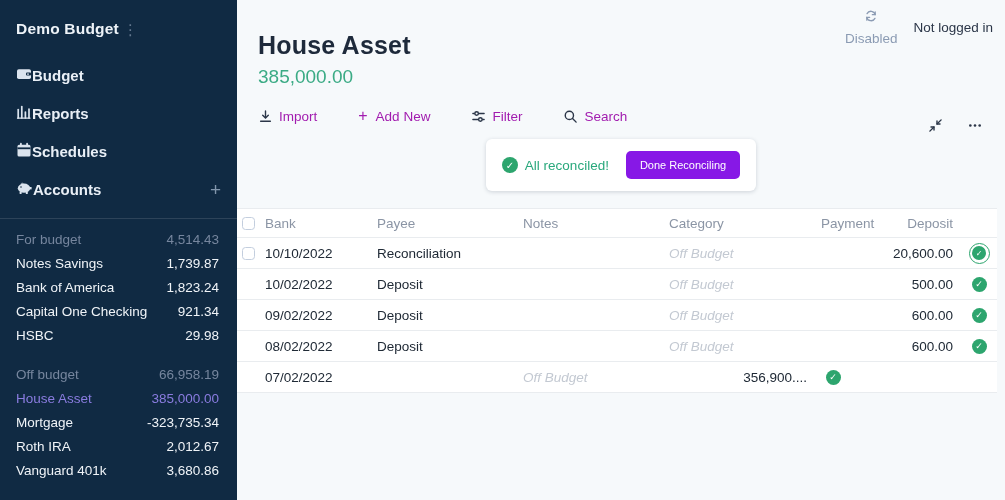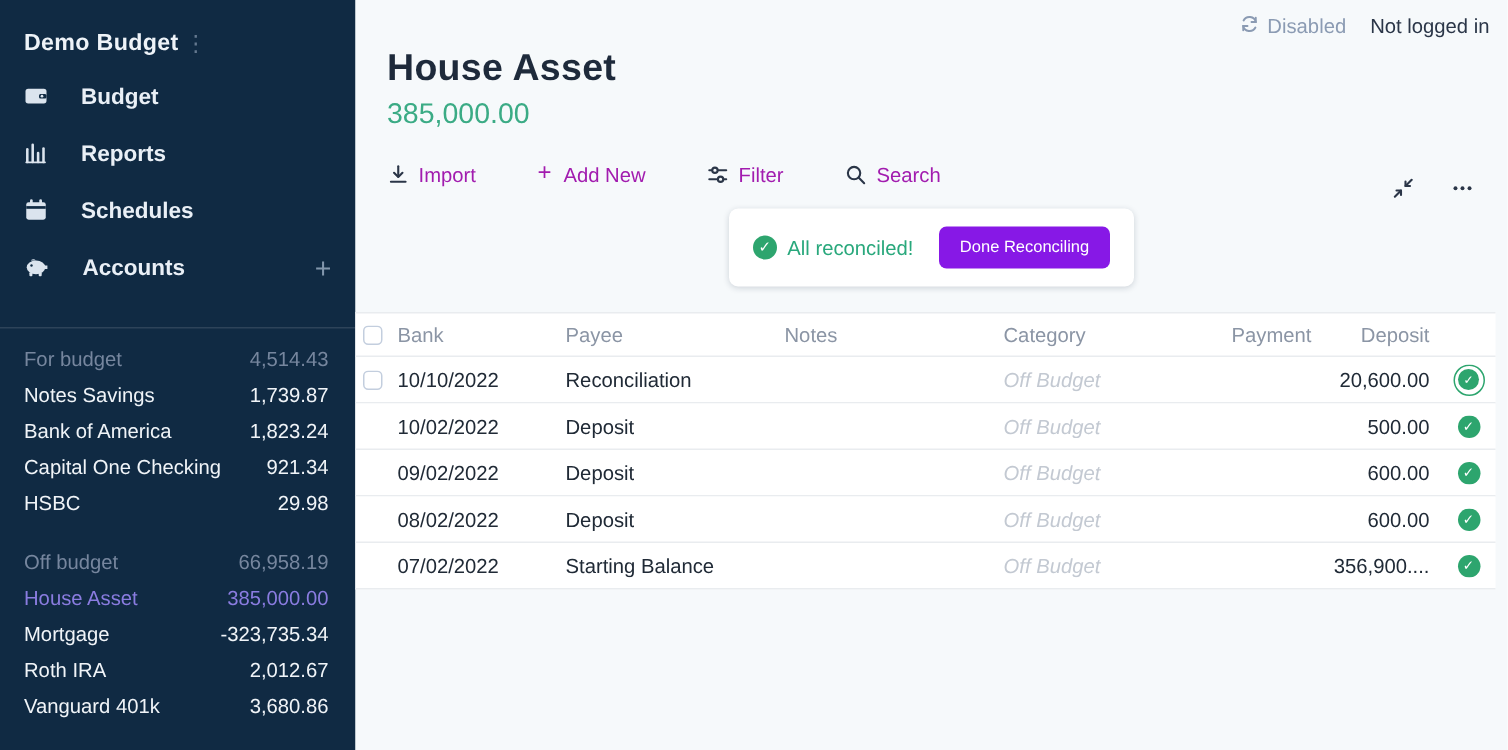--- a/index.html
+++ b/index.html
@@ -6,37 +6,37 @@
   html,body { width:1005px; height:500px; overflow:hidden; }
   body { font-family:"Liberation Sans","DejaVu Sans",sans-serif; font-size:13.5px; color:#202a36; }
   .app { display:flex; width:1005px; height:500px; }
 
   
   .sidebar { width:237px; min-width:237px; height:100%; background:var(--sidebar-bg,#102a43); color:#eef3f8; display:flex; flex-direction:column; }
   .sb-header { display:flex; align-items:center; padding:20px 14px 14px 16px; }
   .sb-title { font-size:15.5px; font-weight:700; letter-spacing:.2px; }
   .kebab { color:#64788f; font-size:15px; line-height:1; cursor:pointer; padding:0 4px; }
   .nav { margin-top:4px; }
-  .nav-item { display:flex; gap:22px; height:38px; padding:0 16px; font-size:15px; font-weight:600; color:#e9eff6; cursor:pointer; }
+  .nav-item { display:flex; align-items:center; gap:0; height:38px; padding:0 16px; font-size:15px; font-weight:600; color:#e9eff6; cursor:pointer; }
   .nav-item svg { flex:0 0 auto; }
   .nav-plus { margin-left:auto; color:#8296ac; font-size:19px; font-weight:400; line-height:1; }
   .sb-divider { height:1px; background:rgba(255,255,255,.12); margin:10px 0 0 0; }
   .accounts { padding-top:8px; }
   .acct-group { margin-top:0; }
   .acct-group + .acct-group { margin-top:15px; }
   .acct-row { display:flex; align-items:center; justify-content:space-between; height:24px; padding:0 18px 0 16px; font-size:13.5px; cursor:pointer; }
   .acct-row .amt { font-variant-numeric:tabular-nums; }
   .acct-muted { color:#76869e; cursor:pointer; }
   .acct-normal { color:#f0f4f8; }
   .acct-selected { color:var(--selected-account,#8a7ce0); }
 
   
   .main { flex:1; position:relative; background:var(--page-bg,#f6f9fb); display:flex; flex-direction:column; }
   .topbar { position:absolute; top:9px; right:12px; display:flex; align-items:center; gap:16px; font-size:13.5px; }
-  .sync { display:flex; align-items:center; gap:5px; color:#8b9bb3; cursor:pointer; }
+  .sync { display:flex; align-items:center; gap:5px; color:#8b9bb3; cursor:pointer;flex-direction:column; }
   .login { color:#2b3648; cursor:pointer; }
 
   .acct-title { margin:31px 0 0 21px; font-size:25px; font-weight:700; color:#1e2a3b; letter-spacing:.2px; }
   .acct-balance { margin:6px 0 0 21px; font-size:19px; color:var(--balance-green,#3bab85); }
 
   .toolbar { margin:20px 0 0 21px; display:flex; align-items:flex-end; gap:41px; color:#a21caf; }
   .tool { display:flex; align-items:center; gap:6px; cursor:pointer; }
   .tool svg { display:block; }
   .plus-glyph { font-size:16px; font-weight:400; line-height:1; margin-right:2px; }
   .toolbar-right { position:absolute; top:118px; right:22px; display:flex; align-items:center; gap:24px; color:#2b3648; }
@@ -322,21 +322,20 @@
             <div class="cell c-category"><span class="cat-val">Off Budget</span></div>
             <div class="cell c-payment"></div>
             <div class="cell c-deposit">600.00</div>
             <div class="cell c-status">
               <span class="check-circle">✓</span>
             </div>
           </div>
           <div class="t-row">
             <div class="cell c-check"></div>
             <div class="cell c-date">07/02/2022</div>
-            <div class="cell c-payee">Starting Balance</div>
             <div class="cell c-notes"></div>
             <div class="cell c-category"><span class="cat-val">Off Budget</span></div>
             <div class="cell c-payment"></div>
             <div class="cell c-deposit">356,900....</div>
             <div class="cell c-status">
               <span class="check-circle">✓</span>
             </div>
           </div>
         </div>
     </div>

